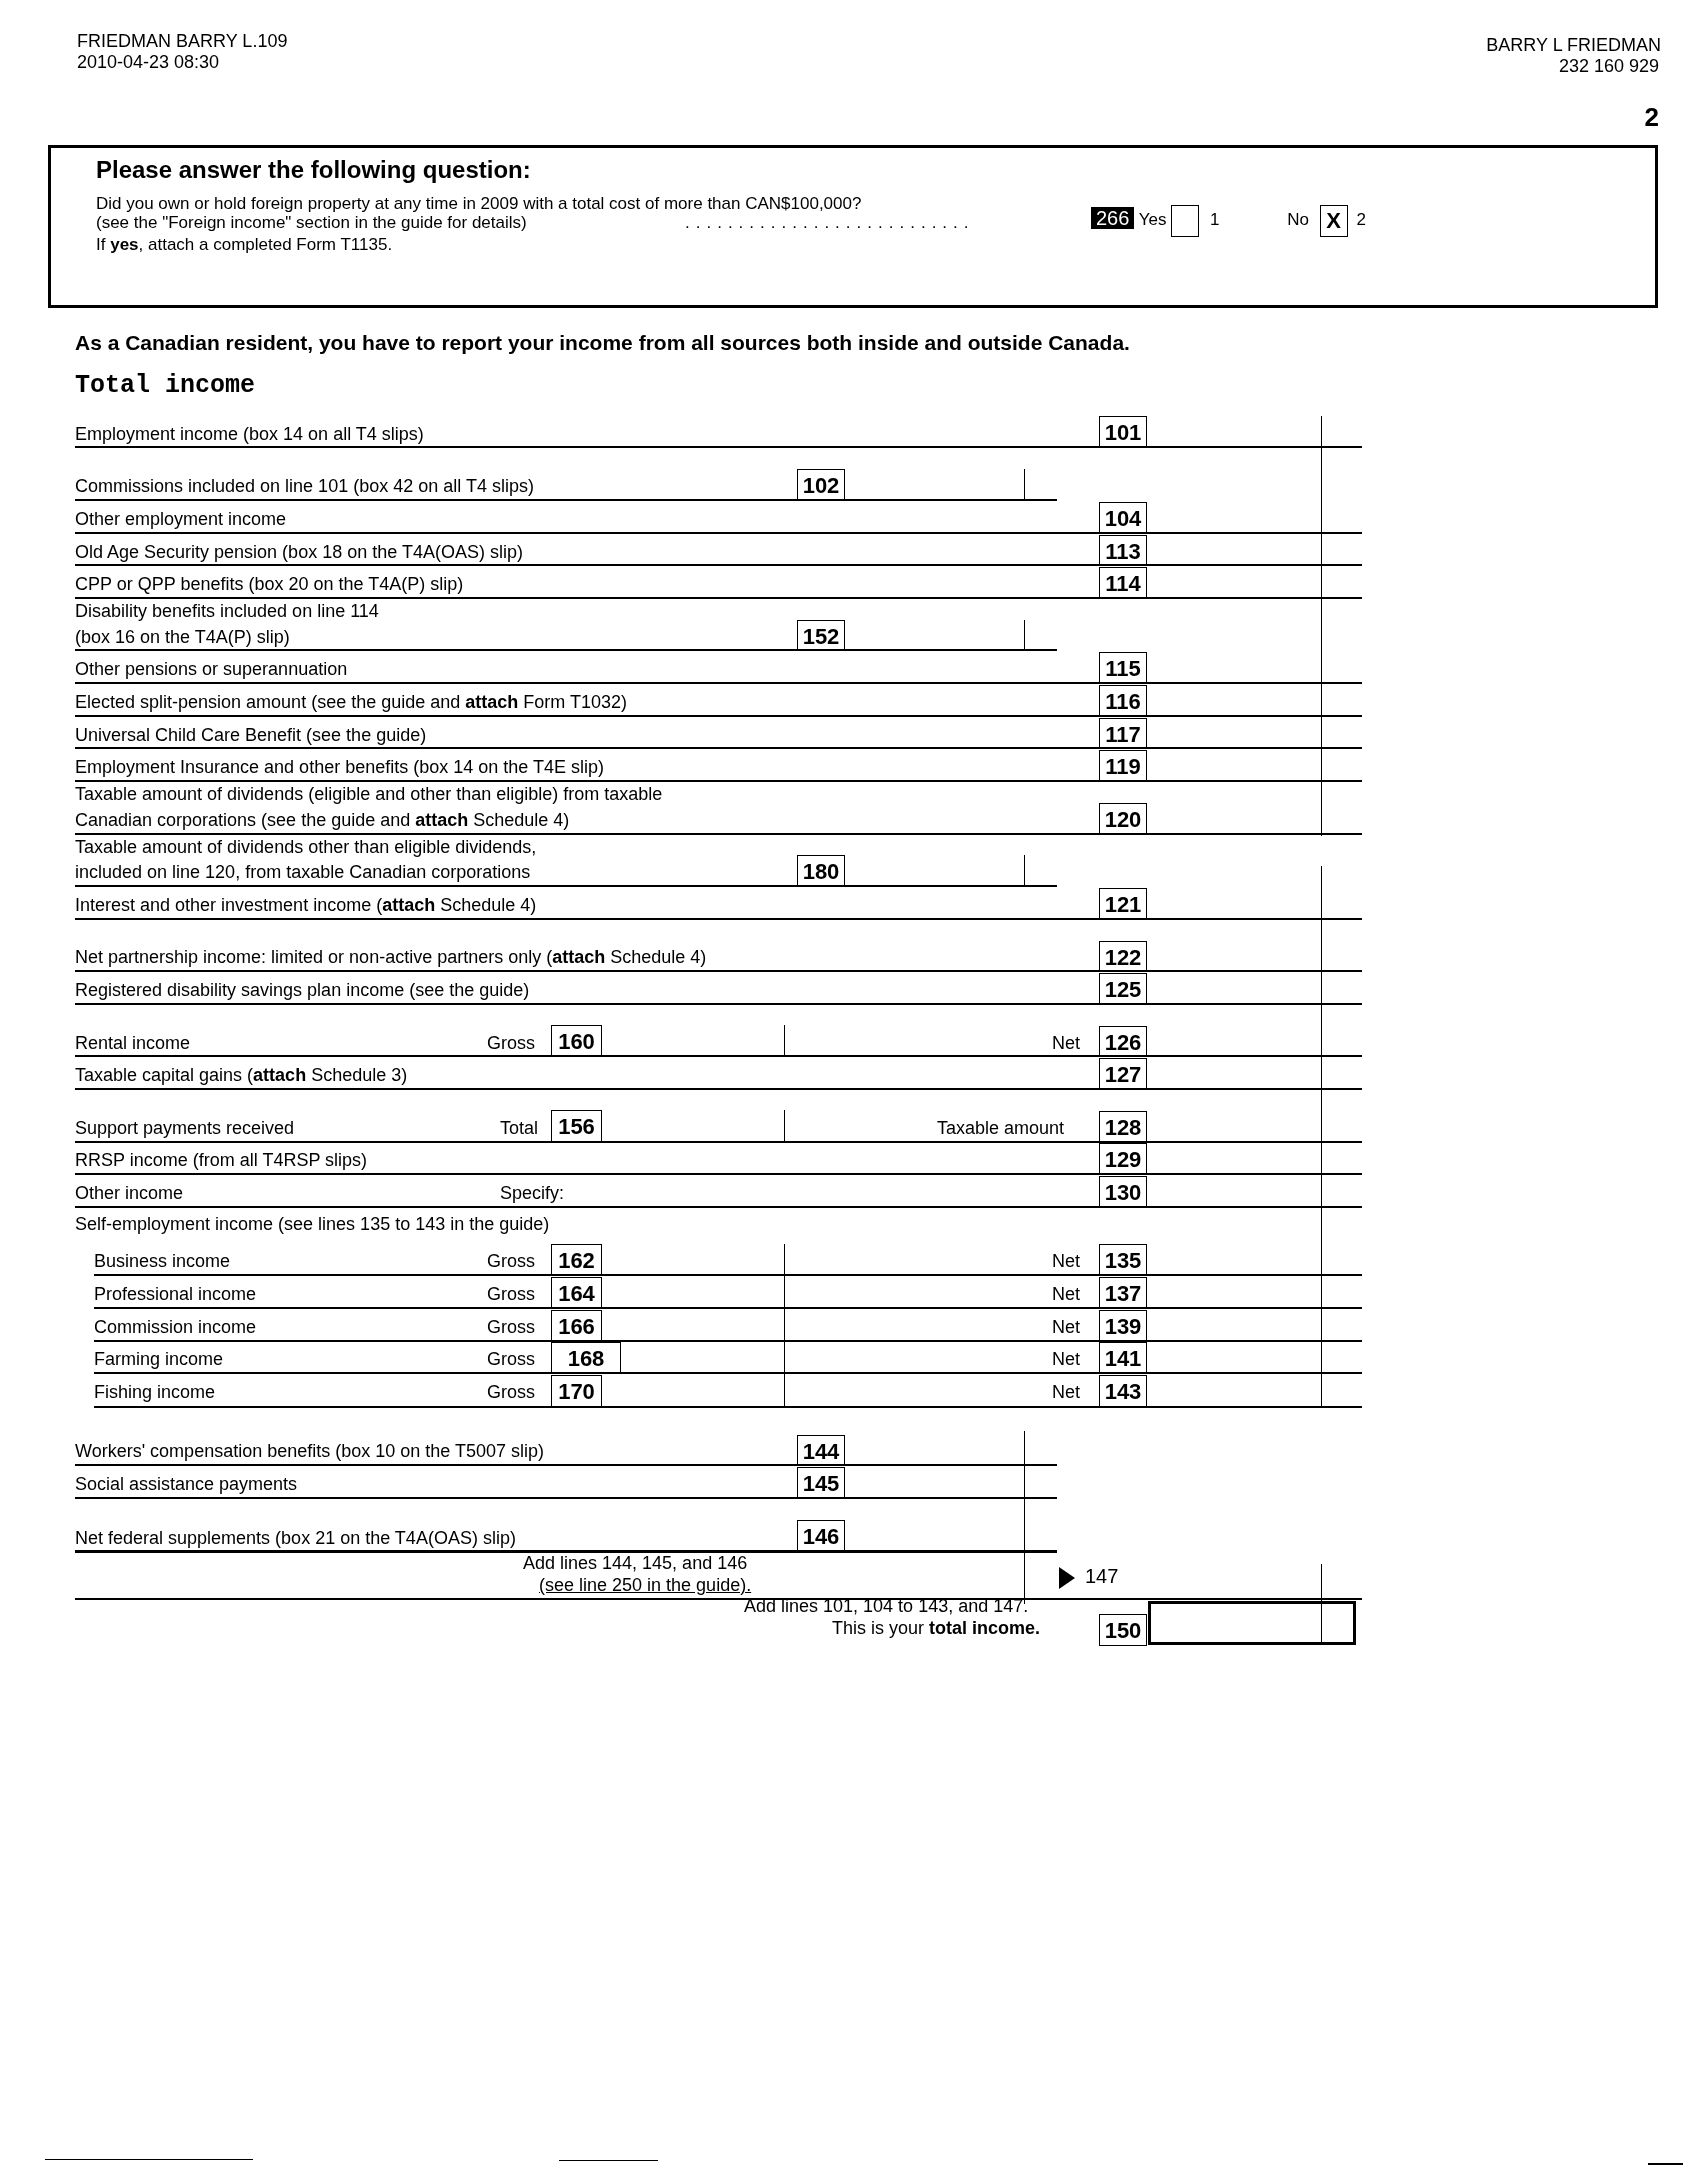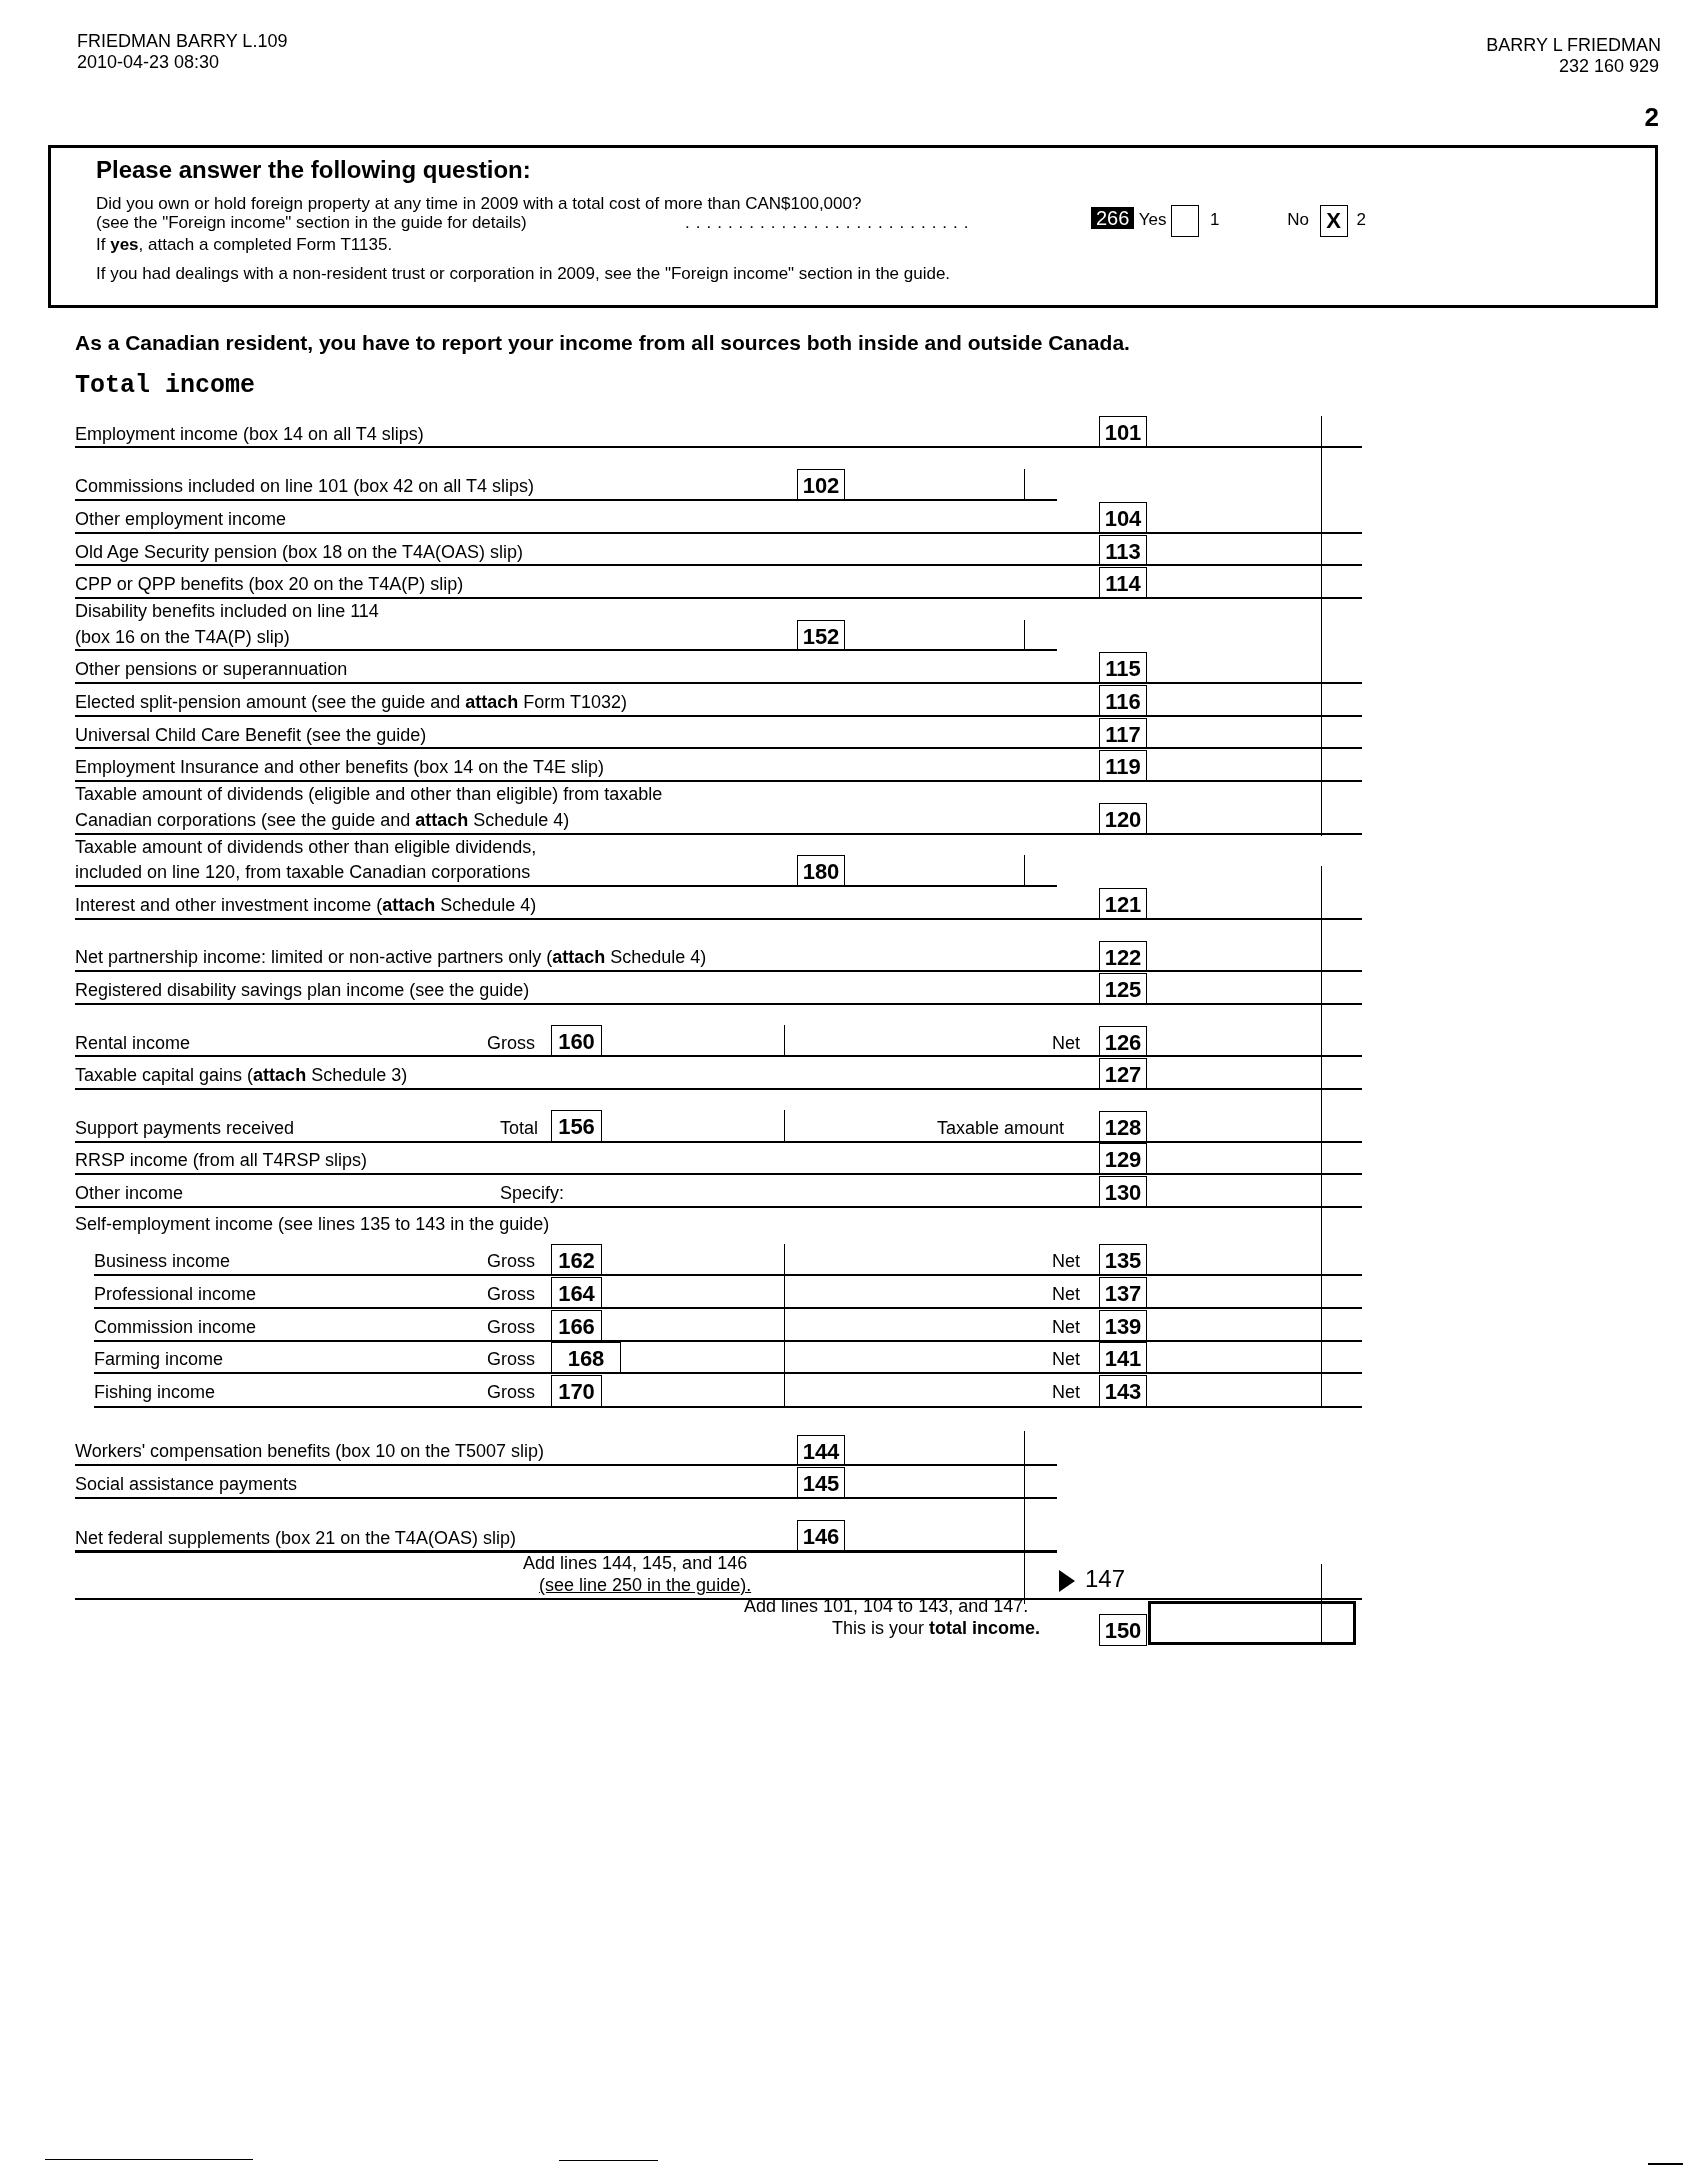--- a/index.html
+++ b/index.html
@@ -40,21 +40,20 @@
   <div class="qt" style="left:1040px;top:57px;">
     <span class="b266">266</span>
     <span>Yes</span>
     <span class="cb"></span>
     <span style="margin-left:6px;">1</span>
     <span style="margin-left:63px;">No</span>
     <span class="cb" style="margin-left:6px;">X</span>
     <span style="margin-left:4px;">2</span>
   </div>
   <div class="qt" style="left:45px;top:87px;"><span>If </span><b>yes</b><span>, attach a completed Form T1135.</span></div>
-  <div class="qt" style="left:45px;top:116px;">If you had dealings with a non-resident trust or corporation in 2009, see the "Foreign income" section in the guide.</div>
 </div>
 
 <div class="abs intro" style="left:75px;top:331px;">As a Canadian resident, you have to report your income from all sources both inside and outside Canada.</div>
 <div class="abs sec" style="left:75px;top:371px;">Total income</div>
 
 <div class="vline" style="left:1321px;top:416px;height:243px;"></div>
 <div class="vline" style="left:1321px;top:658px;height:178px;"></div>
 <div class="vline" style="left:1321px;top:866px;height:540px;"></div>
 <div class="vline" style="left:1321px;top:1564px;height:79px;"></div>
 
@@ -237,21 +236,21 @@
 <div class="hline" style="left:75px;top:1497px;width:982px;"></div>
 
 <div class="lbl" style="left:75px;top:1528px;">Net federal supplements (box 21 on the T4A(OAS) slip)</div>
 <div class="lnbox" style="left:797px;top:1520px;">146</div>
 <div class="abs" style="left:846px;top:1520px;width:176px;height:30px;"></div>
 <div class="hline" style="left:75px;top:1550px;width:982px;border-top-width:3px;"></div>
 
 <div class="small" style="left:523px;top:1553px;">Add lines 144, 145, and 146</div>
 <div class="small" style="left:539px;top:1575px;text-decoration:underline;">(see line 250 in the guide).</div>
 <div class="hline" style="left:75px;top:1598px;width:1287px;"></div>
-<div class="abs" style="left:1059px;top:1565px;font-size:24px;"><span class="arrow"></span><span>147</span></div>
+<div class="abs" style="left:1059px;top:1565px;font-size:20px;"><span class="arrow"></span><span>147</span></div>
 <div class="abs" style="left:1148px;top:1564px;width:172px;height:34px;"></div>
 
 <div class="small" style="left:744px;top:1596px;">Add lines 101, 104 to 143, and 147.</div>
 <div class="small" style="left:832px;top:1618px;"><span>This is your </span><b>total income.</b></div>
 <div class="lnbox" style="left:1099px;top:1614px;border-bottom:1.5px solid #000;height:32px;">150</div>
 <div class="totbox"></div>
 
 <div class="hline" style="left:45px;top:2159px;width:208px;border-top-width:1px;"></div>
 <div class="hline" style="left:559px;top:2160px;width:99px;border-top-width:1px;"></div>
 <div class="hline" style="left:1648px;top:2163px;width:35px;border-top-width:2px;"></div>

